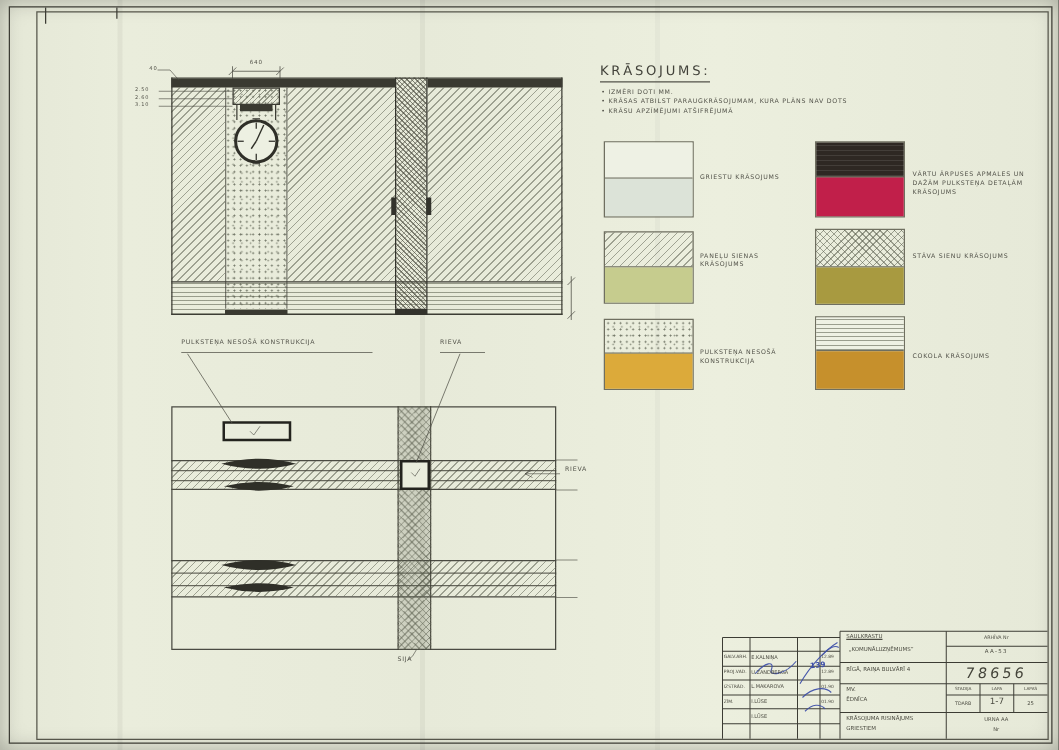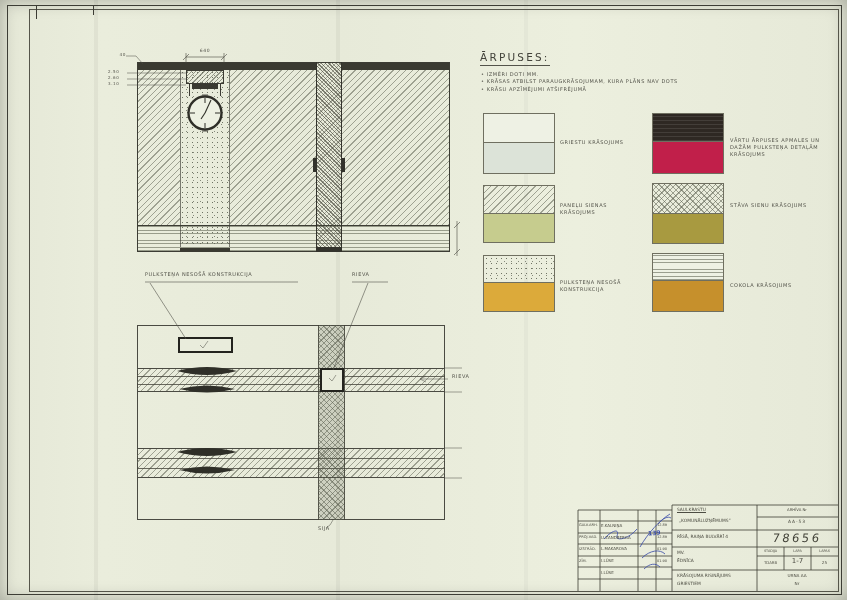--- a/index.html
+++ b/index.html
@@ -98,21 +98,21 @@
     <div class="abs crosshatch" style="left:318px;top:325px;width:27px;height:195px;border-left:.8px solid rgba(60,60,50,.8);border-right:.8px solid rgba(60,60,50,.8);box-sizing:border-box;background-color:rgba(90,94,78,.18)"></div>
 
     <div class="abs bold-rect" style="left:178px;top:337px;width:55px;height:16px"></div>
     <div class="abs bold-rect" style="left:320px;top:368px;width:24px;height:24px"></div>
 
     <div class="abs hand tiny" style="left:452px;top:373px;width:40px">RIEVA</div>
     <div class="abs hand tiny" style="left:318px;top:525px;width:34px">SIJA</div>
   </div>
 
   <div>
-    <div class="abs hand notes-title" style="left:480px;top:50px">ĀRPUSES:</div>
+    <div class="abs hand notes-title" style="left:480px;top:50px">KRĀSOJUMS:</div>
     <div class="abs hand tiny" style="left:481px;top:71px;width:320px">•&nbsp;<span>IZMĒRI DOTI MM.</span></div>
     <div class="abs hand tiny" style="left:481px;top:78px;width:320px">•&nbsp;<span>KRĀSAS ATBILST PARAUGKRĀSOJUMAM, KURA PLĀNS NAV DOTS</span></div>
     <div class="abs hand tiny" style="left:481px;top:85.5px;width:320px">•&nbsp;<span>KRĀSU APZĪMĒJUMI ATŠIFRĒJUMĀ</span></div>
   </div>
 
   <div>
 
     <div class="swatch" style="left:483px;top:113px">
       <div class="sw-top" style="height:29px;background:#eef1e4"></div>
       <div style="height: 30px; background-color: rgb(220, 227, 216);"></div>

